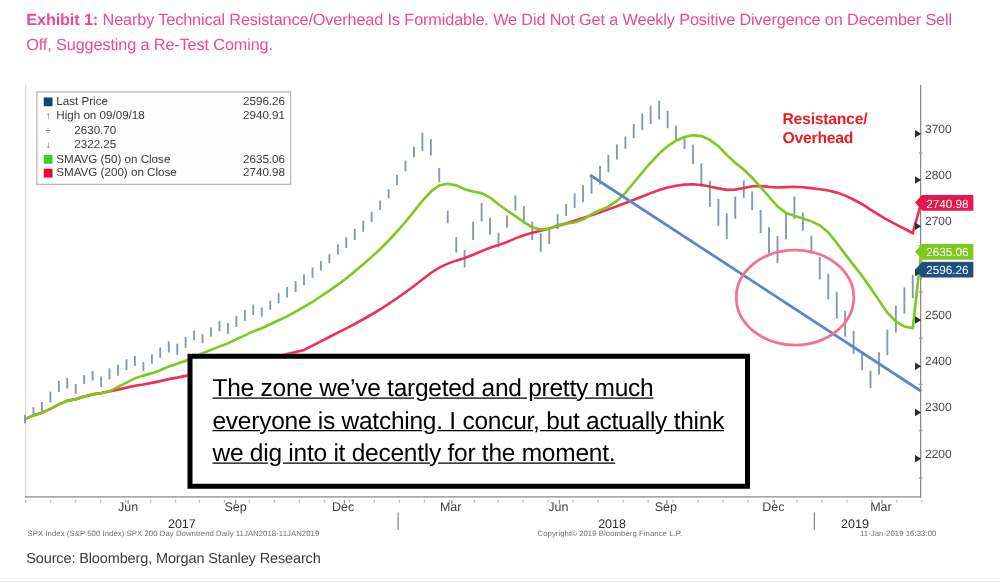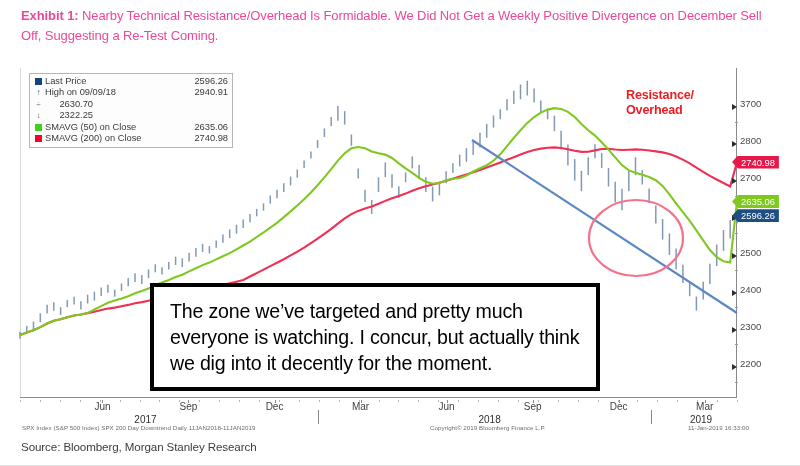--- a/index.html
+++ b/index.html
@@ -71,21 +71,21 @@
     line-height:15px;z-index:5;letter-spacing:-0.2px;
   }
   .callout{
     position:absolute;left:150px;top:283px;width:450px;height:108px;
     background:#ffffff;border:4px solid #000000;z-index:7;
     box-sizing:border-box;
     display:flex;align-items:center;
   }
   .callout-text{
     font-size:19.6px;line-height:26px;color:#000000;
-    padding:0 16px;letter-spacing:-0.2px;
+    padding:0 16px;letter-spacing:-0.2px;text-decoration:underline;
   }
 
   
   .xaxis{position:absolute;left:20px;top:398px;width:717px;height:40px;z-index:3;}
   .xtick{position:absolute;top:2px;width:1px;height:3px;background:#8a8a8a;}
   .xlab{position:absolute;top:3px;font-size:10px;color:#3f3f3f;transform:translateX(-50%);white-space:nowrap;}
   .ylab-year{position:absolute;top:16px;font-size:10px;color:#2e2e2e;transform:translateX(-50%);white-space:nowrap;}
   .ysep{position:absolute;top:12px;width:1px;height:14px;background:#8a8a8a;}
 
   
@@ -371,21 +371,21 @@
       <div class="xtick" style="left: 577.583px; height: 2px; background: rgb(181, 181, 181);"></div>
       <div class="xtick" style="left: 597.5px; height: 2px; background: rgb(181, 181, 181);"></div>
       <div class="xtick" style="left: 617.417px; height: 2px; background: rgb(181, 181, 181);"></div>
       <div class="xtick" style="left: 637.333px; height: 2px; background: rgb(181, 181, 181);"></div>
       <div class="xtick" style="left: 657.25px; height: 2px; background: rgb(181, 181, 181);"></div>
       <div class="xtick" style="left: 677.167px; height: 2px; background: rgb(181, 181, 181);"></div>
       <div class="xtick" style="left: 697.083px; height: 2px; background: rgb(181, 181, 181);"></div>
       <div class="xtick" style="left: 717px; height: 2px; background: rgb(181, 181, 181);"></div>
       <div class="ylab-year" style="left: 125.475px;">2017</div>
       <div class="ylab-year" style="left: 469.635px;">2018</div>
-      <div class="ylab-year" style="left: 681px;">2019</div>
+      <div class="ylab-year" style="left: 664px;">2019</div>
       <div class="ysep" style="left: 297.555px;"></div>
       <div class="ysep" style="left: 630.96px;"></div>
     </div>
 
   <div class="meta meta-left">SPX Index (S&amp;P 500 Index) SPX 200 Day Downtrend  Daily 11JAN2018-11JAN2019</div>
   <div class="meta meta-mid">Copyright© 2019 Bloomberg Finance L.P.</div>
   <div class="meta meta-right">11-Jan-2019 16:33:00</div>
   <div class="source">Source: Bloomberg, Morgan Stanley Research</div>
   <div class="hairline"></div>
 </div>

